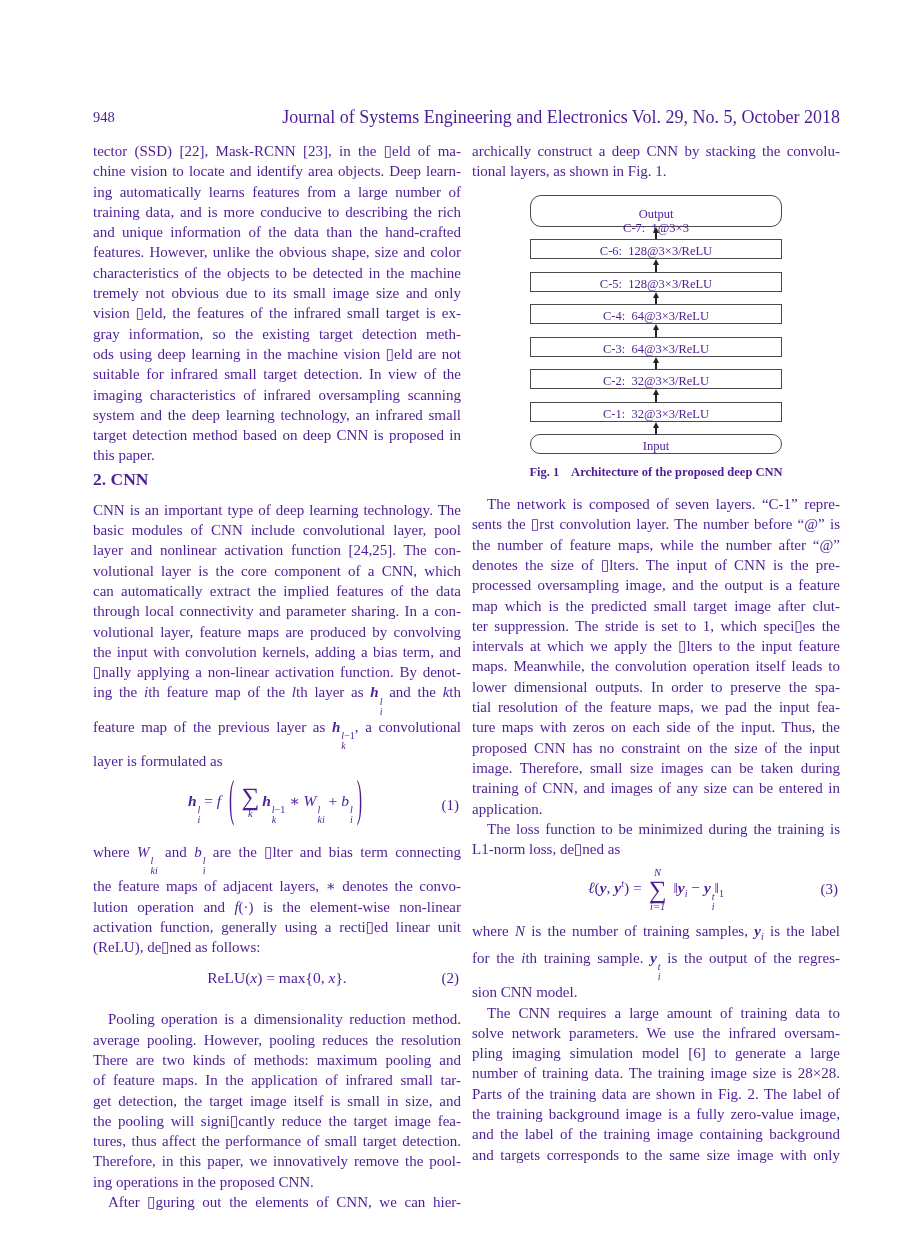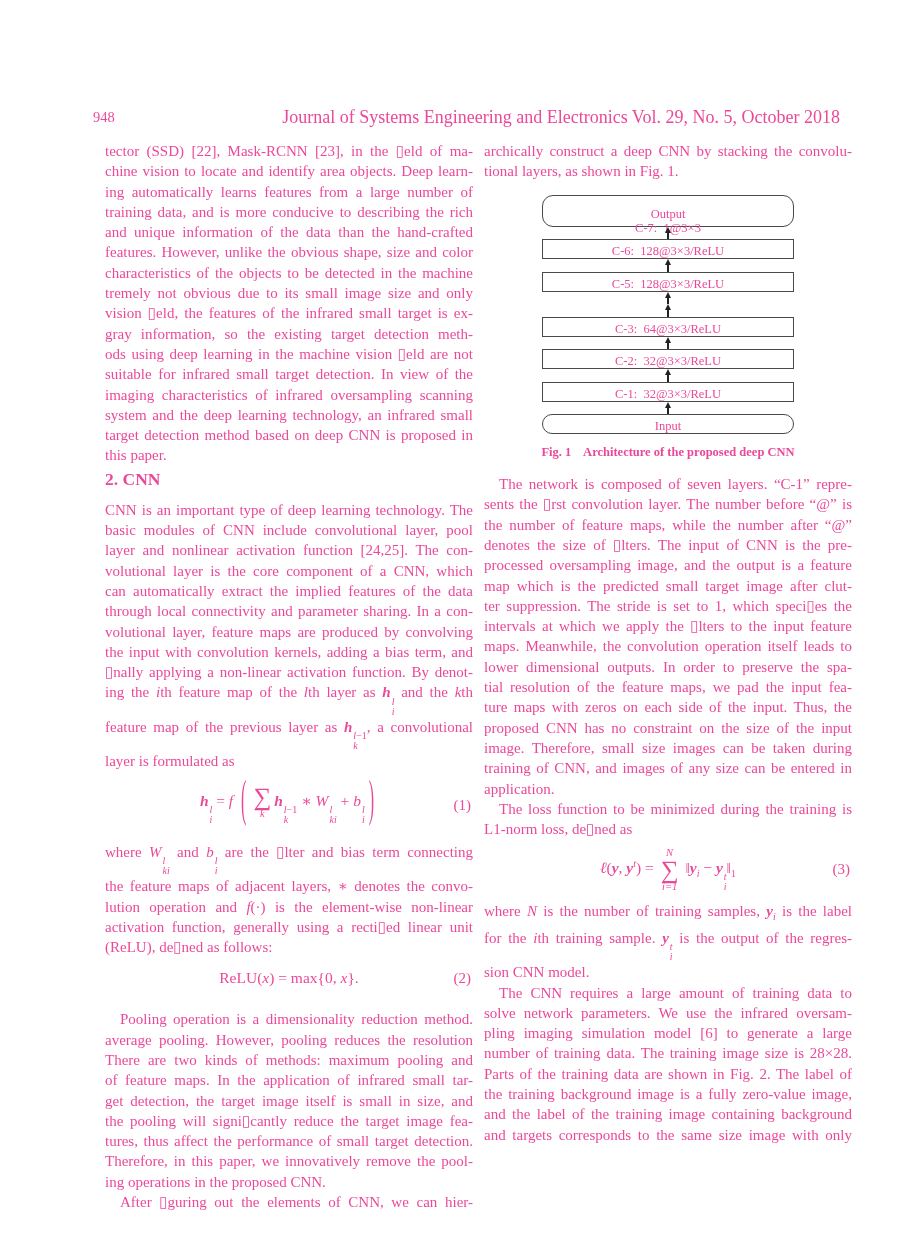--- a/index.html
+++ b/index.html
@@ -1,20 +1,20 @@
 <!DOCTYPE html>
 <html><head>
 <meta charset="utf-8">
 <style>
   html,body{margin:0;padding:0;background:#e8e8e8;}
   .page{position:relative;width:921px;height:1256px;background:#ffffff;margin:0 auto;
-        font-family:"Liberation Serif","DejaVu Serif",serif;color:#ec4899;overflow:hidden;}
+        font-family:"Liberation Serif","DejaVu Serif",serif;color:#4c1d95;overflow:hidden;}
   .hdr-num{position:absolute;left:93px;top:108px;font-size:14.5px;line-height:18px;}
   .hdr-journal{position:absolute;right:81px;top:108px;font-size:18px;line-height:18px;}
-  .col{position:absolute;top:141px;width:368px;margin-left:12px;}
+  .col{position:absolute;top:141px;width:368px;}
   .col-left{left:93px;}
   .col-right{left:472px;}
   .ln{min-height:20.3px;line-height:20.3px;font-size:15px;
       text-align:justify;text-align-last:justify;}
   .ln.last{text-align-last:left;}
   .ln.ind{text-indent:15px;}
   .heading{font-size:17.5px;font-weight:bold;height:22px;line-height:22px;margin:2px 0 10px 0;}
   .eq{position:relative;display:flex;align-items:center;justify-content:center;font-size:15.5px;}
   .eq .eqnum{position:absolute;right:2px;top:50%;transform:translateY(-50%);font-size:15px;}
   .eq1{height:58px;margin:4px 0 8px;}
@@ -157,20 +157,21 @@
           <div class="fbox">C-6:  128@3×3/ReLU</div>
           <div class="arrow">
             <div class="head"></div>
             <div class="stem"></div>
           </div>
           <div class="fbox">C-5:  128@3×3/ReLU</div>
           <div class="arrow">
             <div class="head"></div>
             <div class="stem"></div>
           </div>
+          <div class="fbox">C-4:  64@3×3/ReLU</div>
           <div class="arrow">
             <div class="head"></div>
             <div class="stem"></div>
           </div>
           <div class="fbox">C-3:  64@3×3/ReLU</div>
           <div class="arrow">
             <div class="head"></div>
             <div class="stem"></div>
           </div>
           <div class="fbox">C-2:  32@3×3/ReLU</div>

